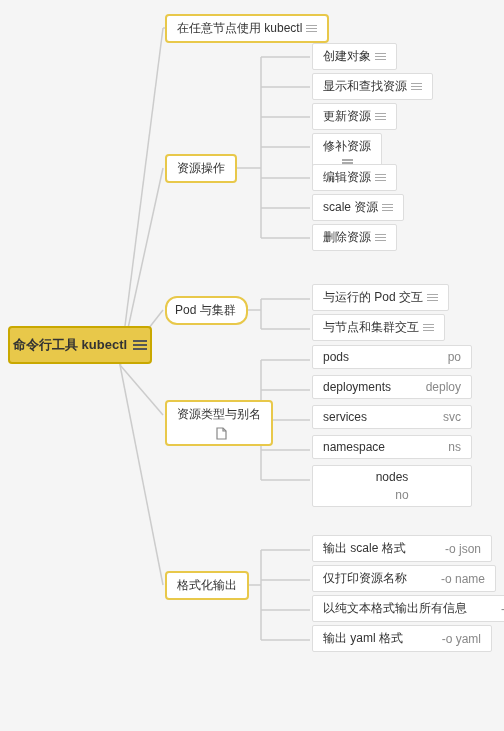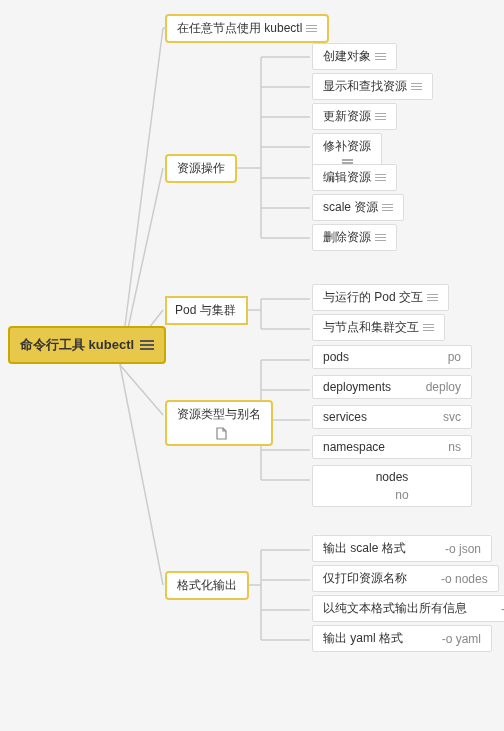--- a/index.html
+++ b/index.html
@@ -21,21 +21,21 @@
 
     
     .root-node {
       position: absolute;
       left: 8px;
       top: 50%;
       transform: translateY(-50%);
       background: #e8c84a;
       border: 2px solid #c9a800;
       border-radius: 4px;
-      padding: 8px 10px;
+      padding: 8px 3px;
       font-size: 13px;
       font-weight: bold;
       color: #333;
       white-space: nowrap;
       display: flex;
       align-items: center;
       gap: 6px;
       min-width: 110px;
     }
 
@@ -220,21 +220,21 @@
   </div>
   <div class="leaf" style="left: 312px; top: 224px;">
     <span>删除资源</span>
     <div class="menu-icon-small">
         <span></span>
         <span></span>
         <span></span>
       </div>
   </div>
 
-  <div class="leaf" style="left: 165px; top: 296px; border-color: #e8c84a; border-width: 2px; border-radius: 0; padding-left: 8px;">
+  <div class="leaf" style="left: 165px; top: 296px; border-color: #e8c84a; border-width: 2px; border-radius: 12px; padding-left: 8px;">
     <span>Pod 与集群</span>
   </div>
 
   <div class="leaf" style="left: 312px; top: 284px;">
     <span>与运行的 Pod 交互</span>
     <div class="menu-icon-small">
         <span></span>
         <span></span>
         <span></span>
       </div>
@@ -280,21 +280,21 @@
   <div class="leaf" style="left: 165px; top: 571px; border-color: #e8c84a; border-width: 2px; border-radius: 4px;">
     <span>格式化输出</span>
   </div>
 
   <div class="leaf" style="left: 312px; top: 535px; min-width: 180px; justify-content: space-between;">
     <span>输出 scale 格式</span>
     <span class="output-right">-o json</span>
   </div>
   <div class="leaf" style="left: 312px; top: 565px; min-width: 180px; justify-content: space-between;">
     <span>仅打印资源名称</span>
-    <span class="output-right">-o nodes</span>
+    <span class="output-right">-o name</span>
   </div>
   <div class="leaf" style="left: 312px; top: 595px; min-width: 180px; justify-content: space-between;">
     <span>以纯文本格式输出所有信息</span>
     <span class="output-right">-o wide</span>
   </div>
   <div class="leaf" style="left: 312px; top: 625px; min-width: 180px; justify-content: space-between;">
     <span>输出 yaml 格式</span>
     <span class="output-right">-o yaml</span>
   </div>
 

